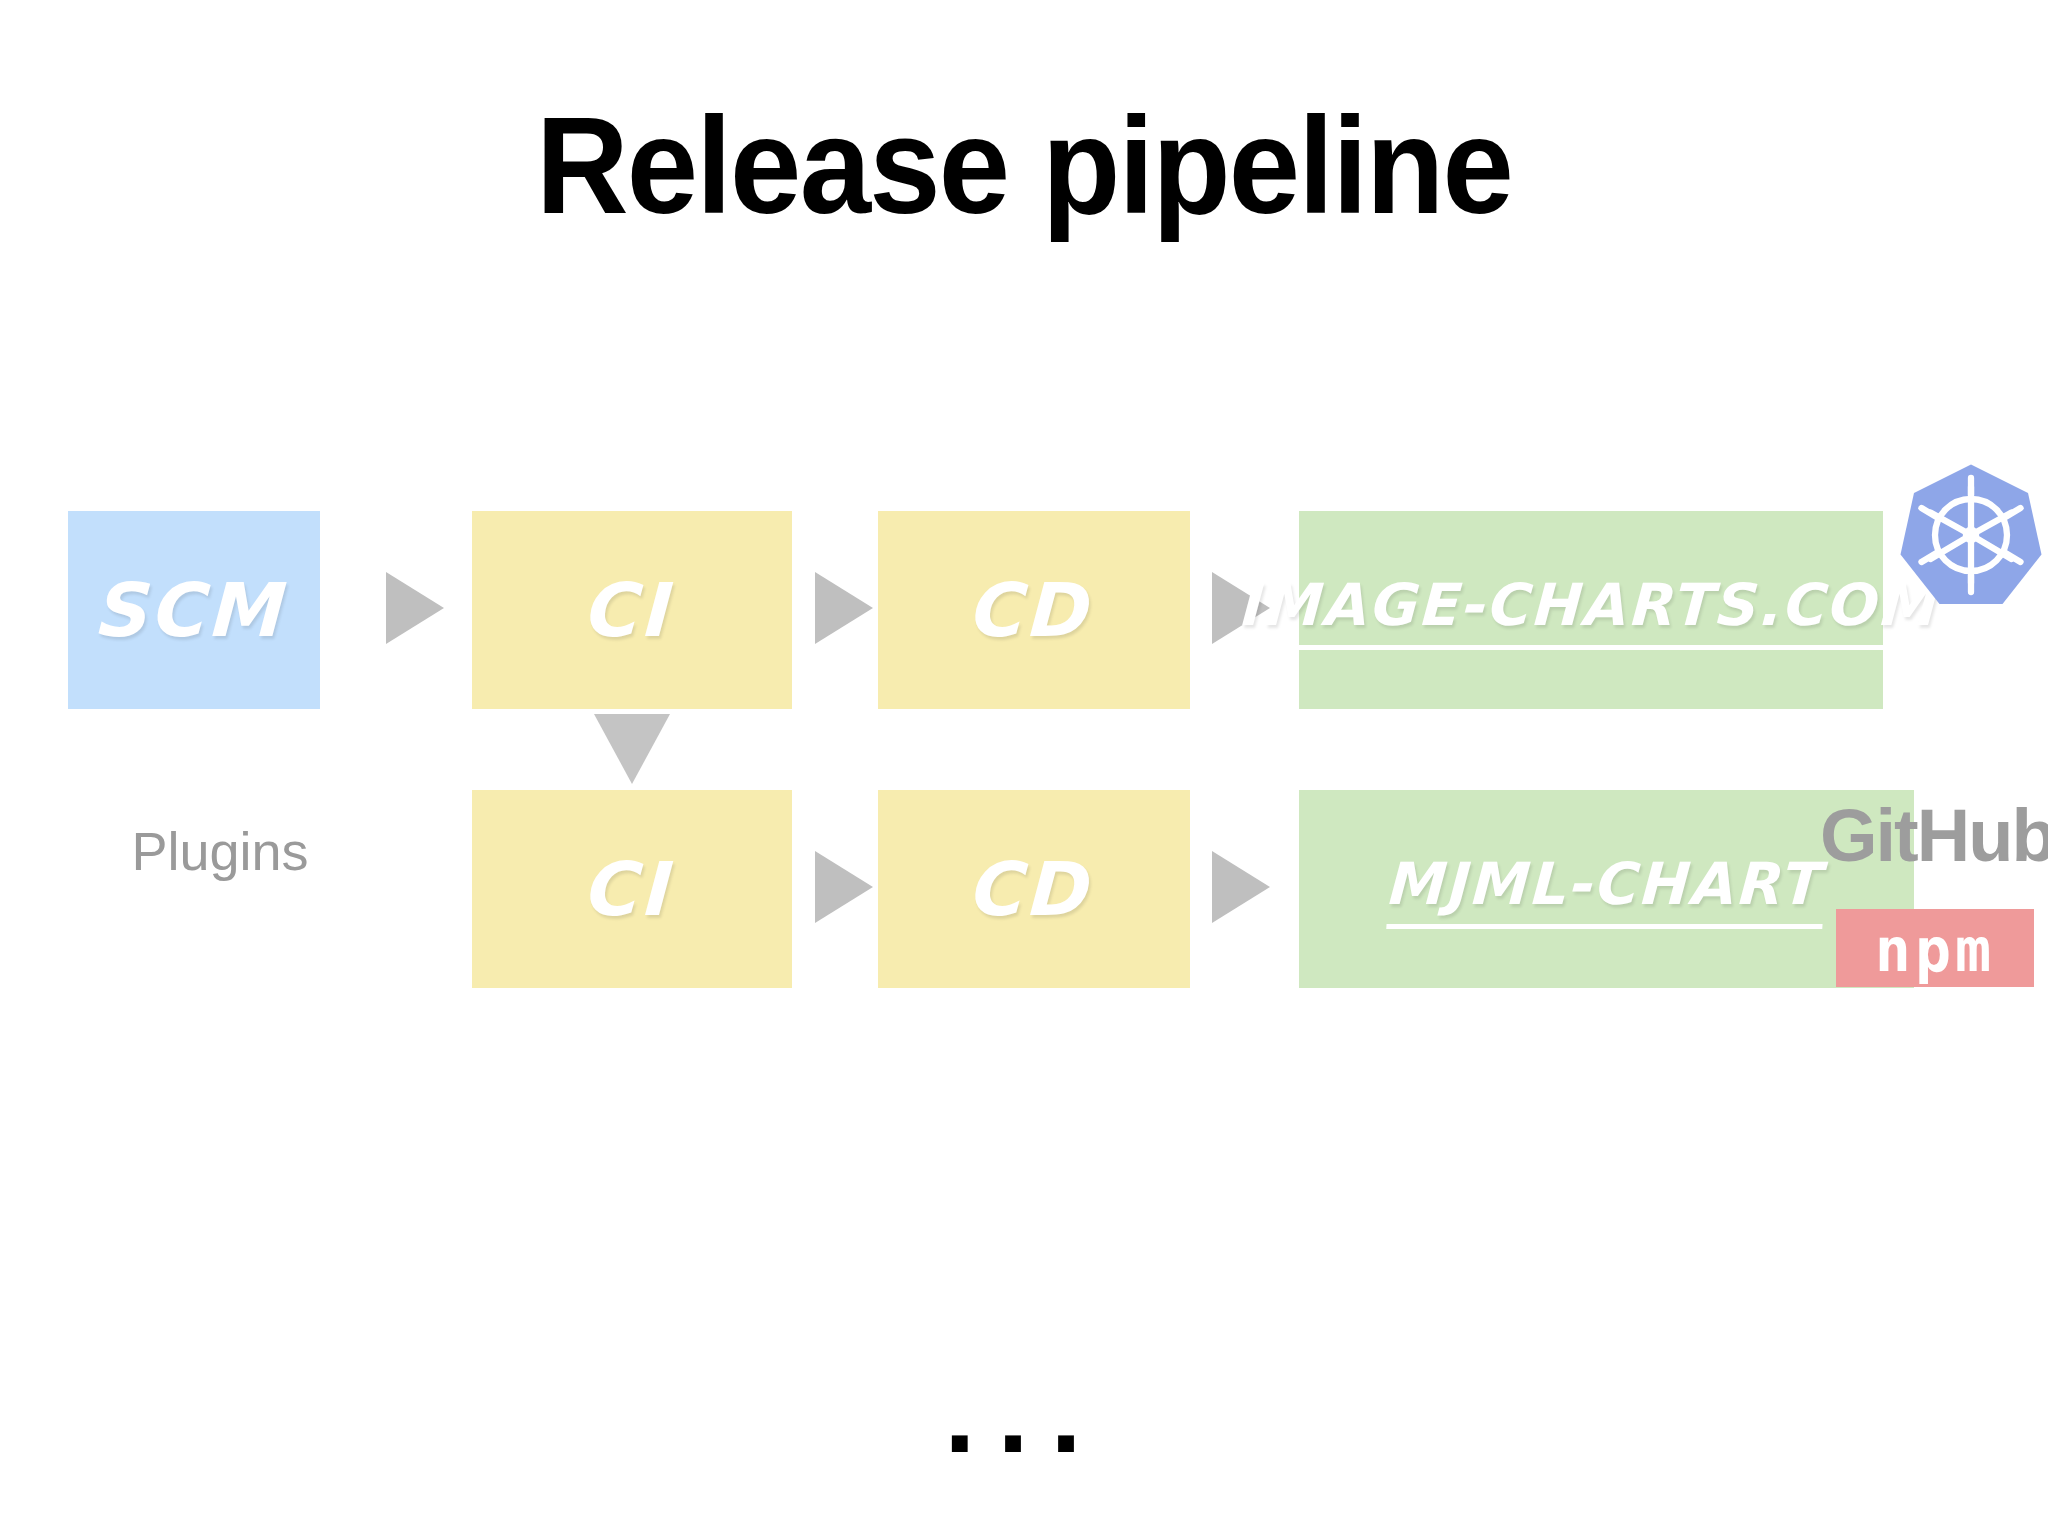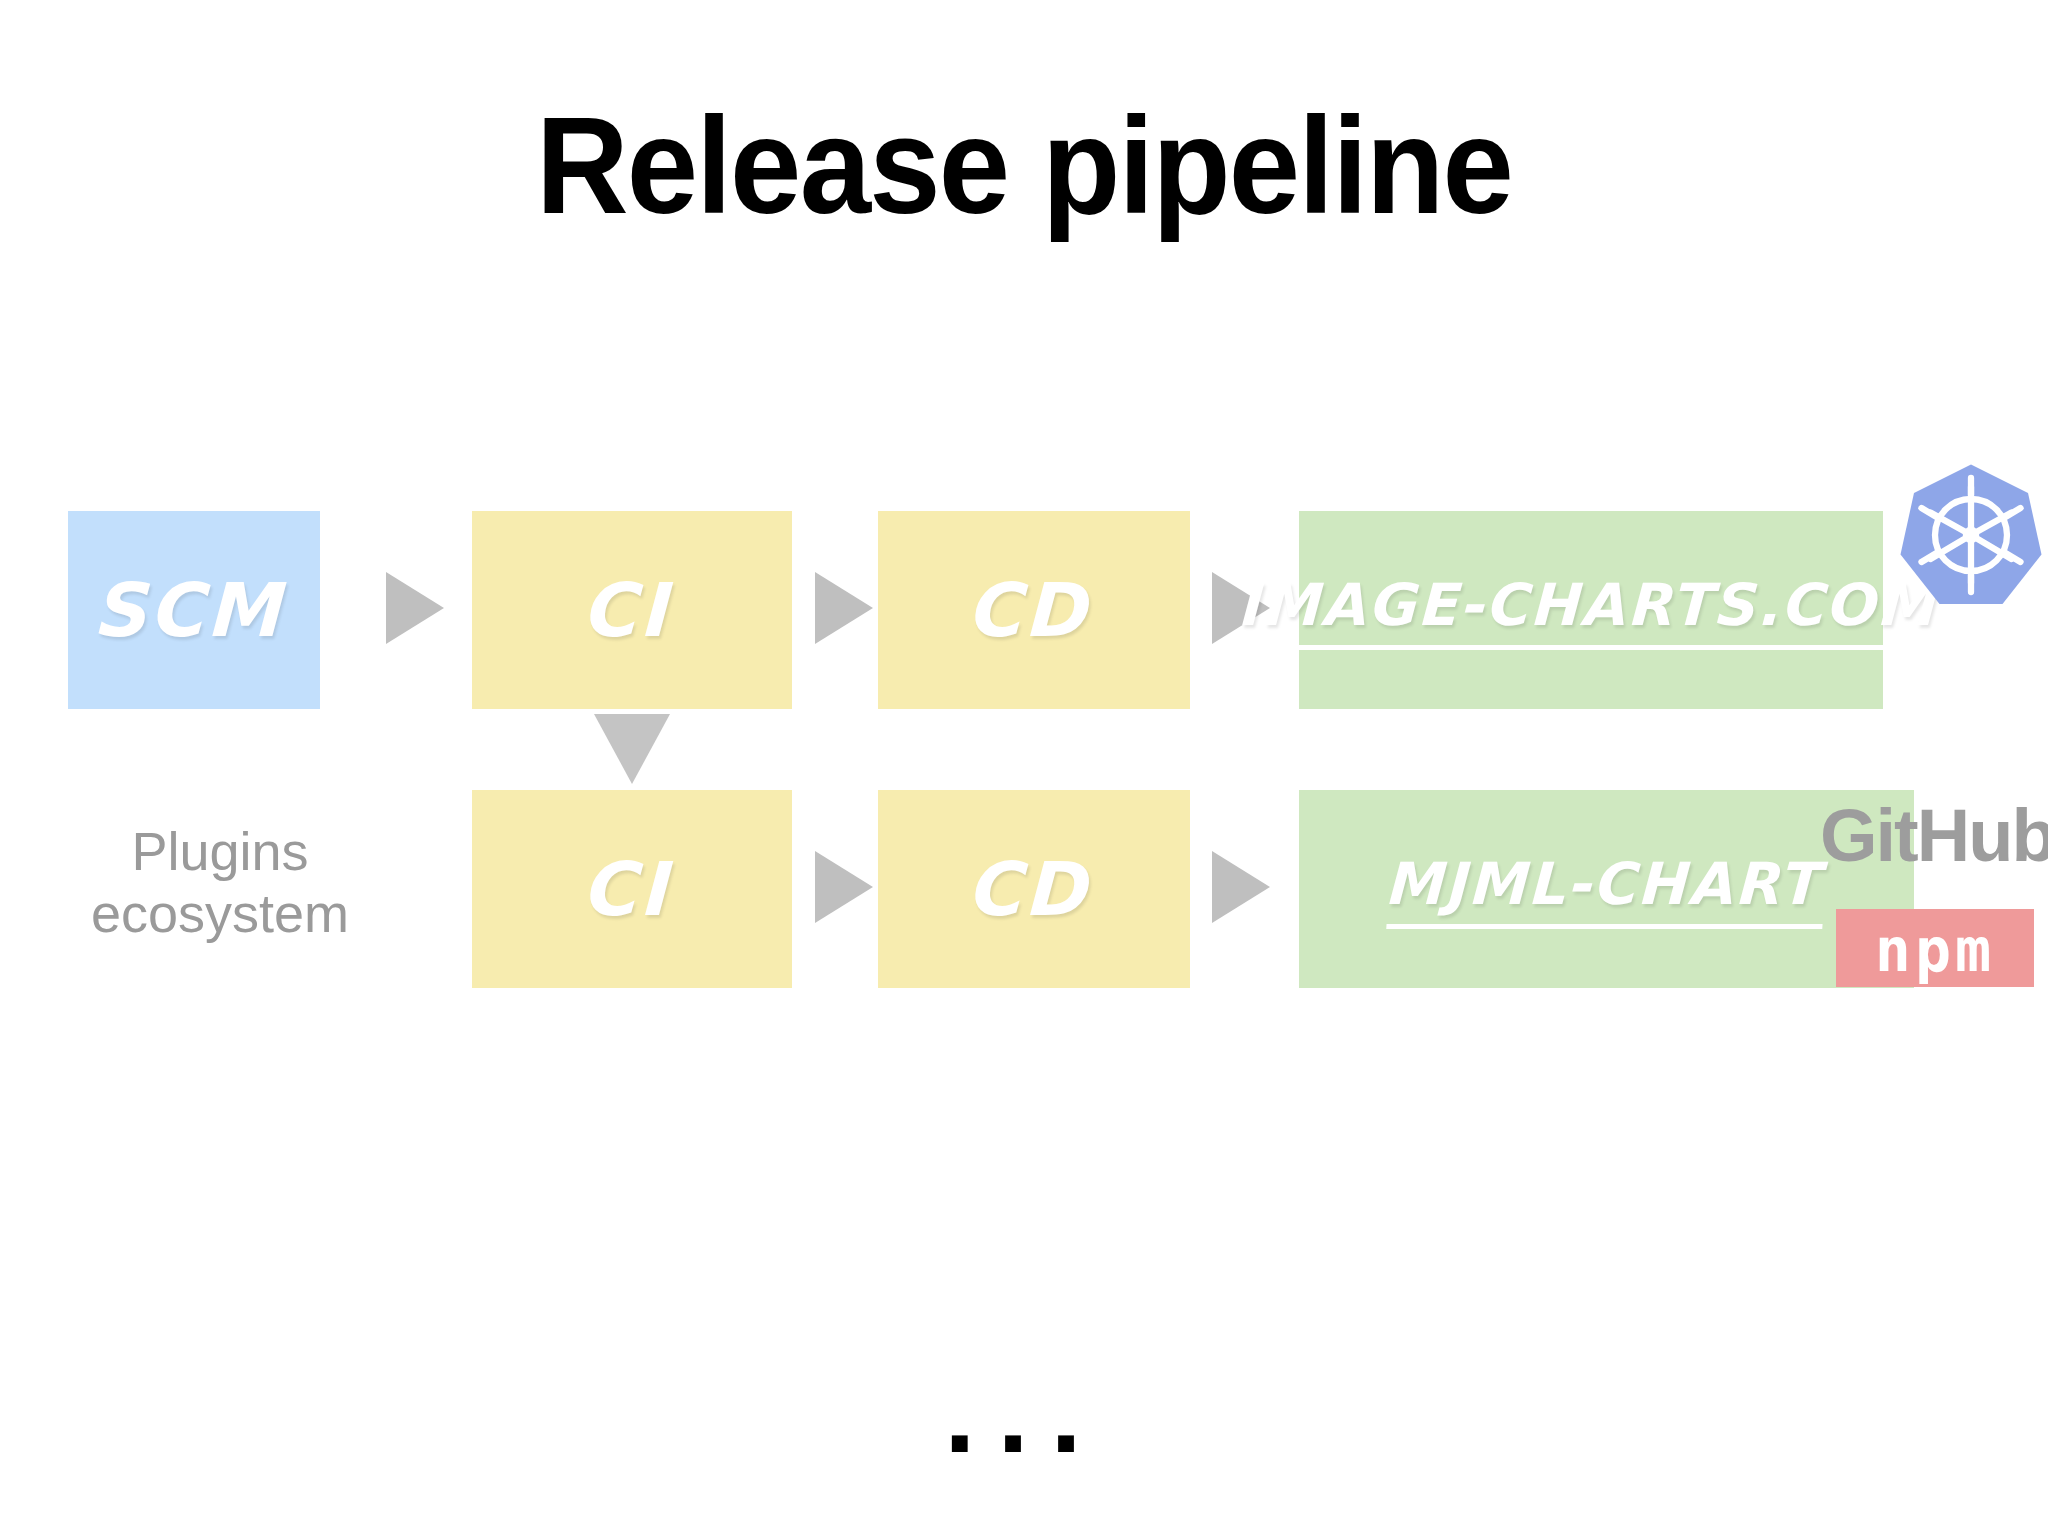--- a/index.html
+++ b/index.html
@@ -205,21 +205,20 @@
   </div>
 
   <div class="arrow-right" style="left:1212px; top:851px;"></div>
 
   <div class="stage-box green" style="left:1299px; top:790px; width:615px; height:198px;">
     <span class="brush-label sz-long underlined">MJML-CHART</span>
   </div>
 
   <div class="side-caption" style="left:60px; top:820px; width:320px;">
     <div>Plugins</div>
-    <div>ecosystem</div>
   </div>
 
   <div class="logo k8s-logo">
     <svg viewBox="0 0 100 100" width="150" height="150" aria-hidden="true">
       <polygon points="50,3 88,22 97,63 71,96 29,96 3,63 12,22" fill="#8ea6e8"></polygon>
       <g fill="none" stroke="#ffffff" stroke-width="4.2" stroke-linecap="round">
         <circle cx="50" cy="50" r="24"></circle>
         <circle cx="50" cy="50" r="5.5" fill="#ffffff" stroke="none"></circle>
         <line x1="50" y1="50" x2="50" y2="18"></line>
         <line x1="50" y1="50" x2="77" y2="35"></line>

